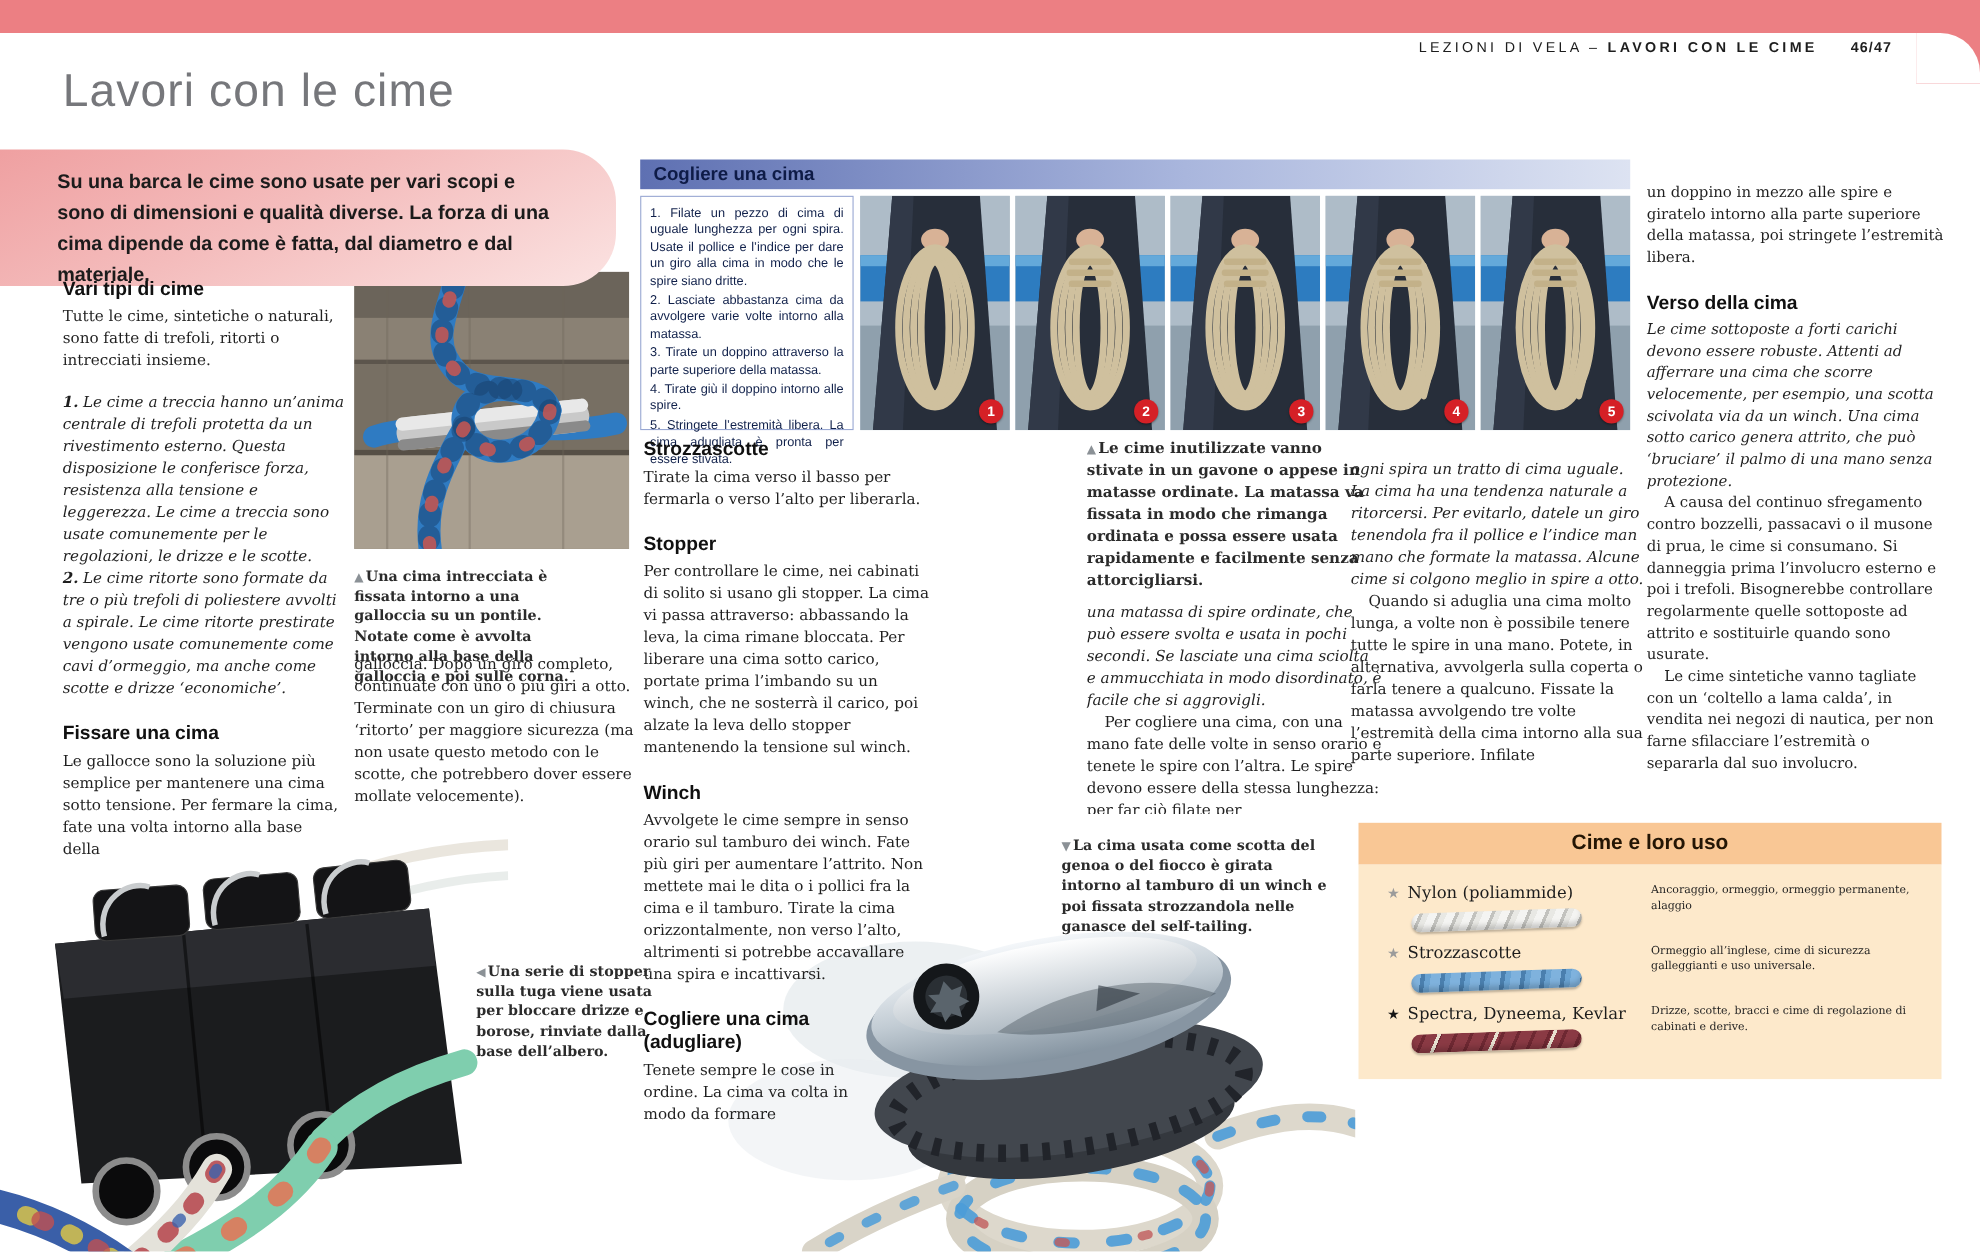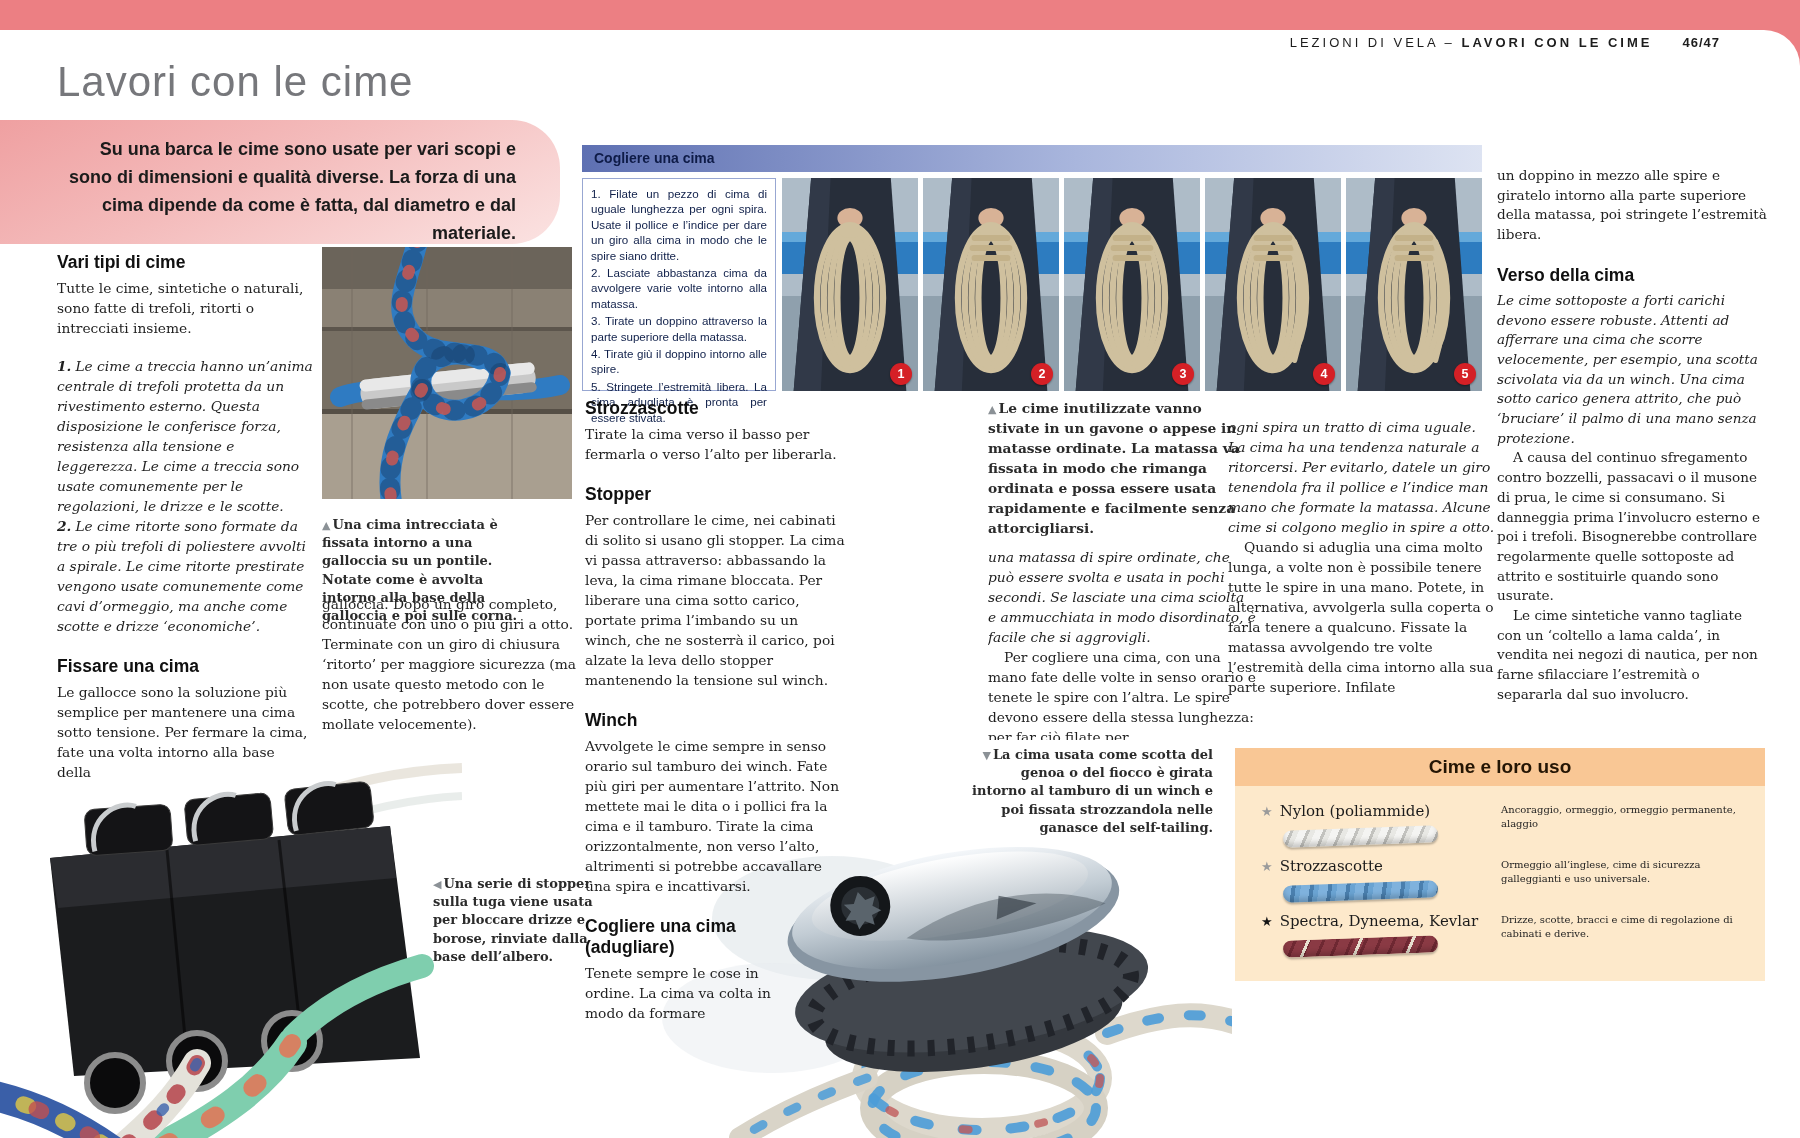--- a/index.html
+++ b/index.html
@@ -7,23 +7,23 @@
         font-family:"DejaVu Serif",serif;color:#1f1f1f;}
   .topband{position:absolute;top:0;left:0;width:100%;height:30px;background:var(--pink,#ec7f83);}
   .corner-pink{position:absolute;top:30px;right:0;width:58px;height:46px;background:var(--pink,#ec7f83);}
   .corner-white{position:absolute;top:30px;right:0;width:58px;height:46px;background:#fff;border-top-right-radius:36px;}
   .runninghead{position:absolute;top:35px;right:80px;font-family:"Liberation Sans",sans-serif;
         font-size:13px;letter-spacing:3px;color:#1d1d1d;z-index:4;white-space:nowrap;}
   .rh-bold{font-weight:bold;}
   .rh-page{font-weight:bold;letter-spacing:1px;margin-left:30px;}
   h1{position:absolute;left:57px;top:58px;margin:0;font-family:"Liberation Sans",sans-serif;
      font-size:42px;font-weight:normal;letter-spacing:1px;color:var(--titlegray,#76777b);}
-  .intro{position:absolute;left:0;top:120px;width:560px;height:124px;box-sizing:border-box;
+  .intro{position:absolute;left:0;top:136px;width:560px;height:124px;box-sizing:border-box;
      border-radius:0 48px 48px 0;padding:16px 44px 0 52px;
-     background:linear-gradient(155deg,#efa0a1 0%,#f4bcbc 45%,#fbe3e2 100%);z-index:2;text-align:right;}
+     background:linear-gradient(155deg,#efa0a1 0%,#f4bcbc 45%,#fbe3e2 100%);z-index:2;}
   .intro p{margin:0;font-family:"Liberation Sans",sans-serif;font-size:18px;line-height:1.55;
      font-weight:600;color:#1b1b1b;}
   .col{position:absolute;z-index:2;}
   .col p{margin:0 0 9px;font-size:13.8px;line-height:1.45;}
   .col p.run{margin-bottom:0;font-style:italic;}
   .col p.ind{text-indent:16px;margin-bottom:0;}
   h3{margin:0 0 5px;font-family:"Liberation Sans",sans-serif;font-size:17.5px;font-weight:bold;color:#101010;}
   h3.mt{margin-top:20px;}
   .gap{margin-top:18px !important;}
   .num{font-weight:bold;margin-right:4px;}
@@ -34,27 +34,27 @@
   .colB{left:988px;top:398px;width:268px;max-height:342px;overflow:hidden;}
   .colC{left:1228px;top:417px;width:268px;max-height:328px;overflow:hidden;}
   .colR{left:1497px;top:150px;width:272px;max-height:592px;overflow:hidden;}
   .colR p{font-size:13.6px;}
   .caption{position:absolute;z-index:3;font-size:13px;line-height:1.4;font-weight:bold;color:#2b2b2b;}
   .caption .mark{color:#8b9196;font-size:11px;margin-right:2px;font-weight:normal;}
   .cap-cleat{left:322px;top:503px;width:218px;}
   .cap-stopper{left:433px;top:862px;width:160px;}
   .cap-matasse{margin-bottom:24px;}
   .colB .caption{position:static;display:block;}
-  .cap-winch{left:965px;top:733px;width:248px;text-align:right;}
+  .cap-winch{left:965px;top:748px;width:248px;}
   .art{position:absolute;z-index:1;}
   .art svg{display:block;}
   .panel{position:absolute;left:582px;top:145px;width:900px;height:246px;z-index:2;}
   .panel-head{height:27px;line-height:27px;padding-left:12px;
      background:linear-gradient(90deg,var(--panelblue,#5e70b2) 0%,#a9b6dd 55%,var(--panelbluelight,#dde3f2) 100%);
-     font-family:"Liberation Sans",sans-serif;font-weight:bold;font-size:14px;color:#0e1b47;}
+     font-family:"Liberation Sans",sans-serif;font-weight:bold;font-size:17px;color:#0e1b47;}
   .steps{position:absolute;left:0;top:33px;width:194px;height:213px;box-sizing:border-box;
      border:1.5px solid #98a7d2;background:#fff;padding:7px 8px;}
   .steps p{margin:0 0 2px;font-family:"Liberation Sans",sans-serif;font-size:11.6px;line-height:1.33;
      color:#10204a;text-align:justify;}
   .strip{position:absolute;left:200px;top:33px;width:700px;height:213px;display:flex;gap:5px;}
   .stepphoto{flex:1;position:relative;overflow:hidden;background:#a9b8c4;}
   .stepphoto svg{width:100%;height:100%;}
   .badge{position:absolute;right:6px;bottom:6px;width:22px;height:22px;border-radius:50%;
      background:var(--badgered,#d52026);color:#fff;font-family:"Liberation Sans",sans-serif;
      font-weight:bold;font-size:12.5px;line-height:22px;text-align:center;box-shadow:0 1px 2px rgba(0,0,0,.4);}

